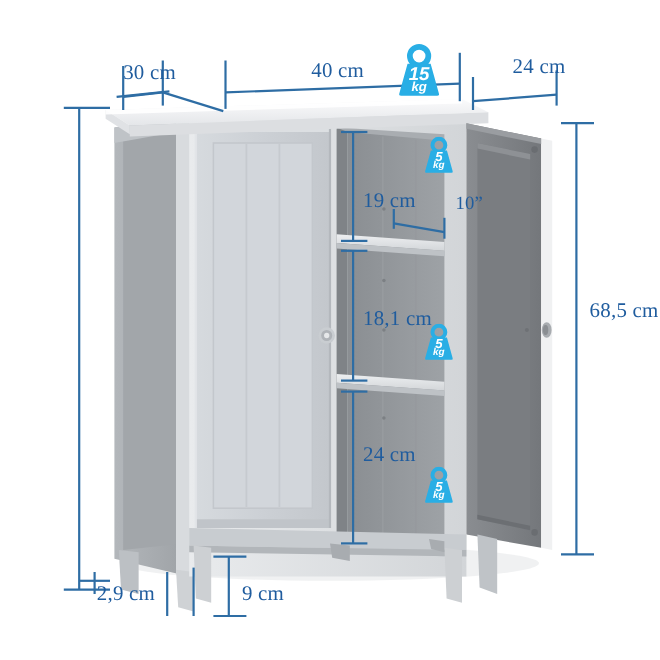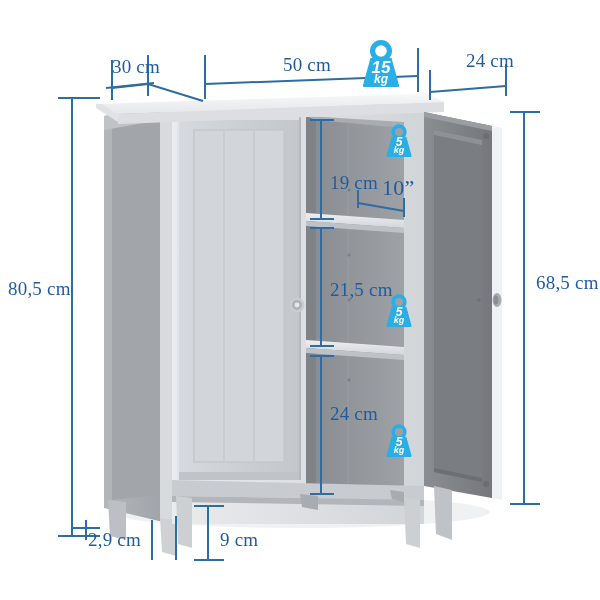--- a/index.html
+++ b/index.html
@@ -5,21 +5,21 @@
 <style>
   html,body{margin:0;padding:0;background:#ffffff;}
   body{width:600px;height:600px;overflow:hidden;
        font-family:"Liberation Sans","DejaVu Sans",sans-serif;}
   #stage{position:relative;width:600px;height:600px;background:#ffffff;}
   #svgroot{position:absolute;left:0;top:0;width:600px;height:600px;}
   .dimlabel{
     position:absolute;color:#1F5C9E;font-size:19px;letter-spacing:.2px;
     white-space:nowrap;font-family:Liberation Serif, serif;
   }
-  .dimlabel.sm{font-size:22px;}
+  .dimlabel.sm{font-size:17px;margin-left:32px;}
   .wt{position:absolute;width:46px;height:48px;font-style:italic;}
   .wt.small{width:32px;height:34px;}
   .wt svg{display:block;width:100%;height:100%;}
   .wtxt{position:absolute;left:0;width:100%;text-align:center;color:#ffffff;
         font-weight:bold;line-height:1;font-family:"Liberation Sans","DejaVu Sans",sans-serif;}
   .wt .v{top:40%;font-size:17px;}
   .wt .u{top:69%;font-size:12px;}
   .wt.small .v{top:36%;font-size:12px;}
   .wt.small .u{top:64%;font-size:9px;}
 </style>
@@ -204,33 +204,32 @@
       <line x1="176" y1="516" x2="176" y2="560"></line>
 
       <line x1="208" y1="506" x2="208" y2="560"></line>
       <line x1="194" y1="506" x2="224" y2="506"></line>
       <line x1="194" y1="560" x2="224" y2="560"></line>
     </g>
   </svg>
 
   <div class="dimlabel" style="left:112px; top:56px;">30 cm</div>
 
-  <div class="dimlabel" style="left:283px; top:54px;">50 cm</div>
+  <div class="dimlabel" style="left:283px; top:54px;">40 cm</div>
 
   <div class="dimlabel" style="left:466px; top:50px;">24 cm</div>
 
-  <div class="dimlabel" style="left:8px; top:278px;">80,5 cm</div>
 
   <div class="dimlabel" style="left:536px; top:272px;">68,5 cm</div>
 
   <div class="dimlabel" style="left:330px; top:137px;margin-top:35px;">19 cm</div>
 
   <div class="dimlabel sm" style="left:382px; top:175px;">10”</div>
 
-  <div class="dimlabel" style="left:330px; top:279px;">21,5 cm</div>
+  <div class="dimlabel" style="left:330px; top:279px;">18,1 cm</div>
 
   <div class="dimlabel" style="left:330px; top:403px;">24 cm</div>
 
   <div class="dimlabel" style="left:88px; top:529px;">2,9 cm</div>
 
   <div class="dimlabel" style="left:220px; top:529px;">9 cm</div>
 
   <div class="wt" style="left:358px; top:40px;">
     <svg viewBox="0 0 46 48">
       <circle cx="23" cy="11" r="8.4" fill="none" stroke="#29AEE5" stroke-width="5.2"></circle>

